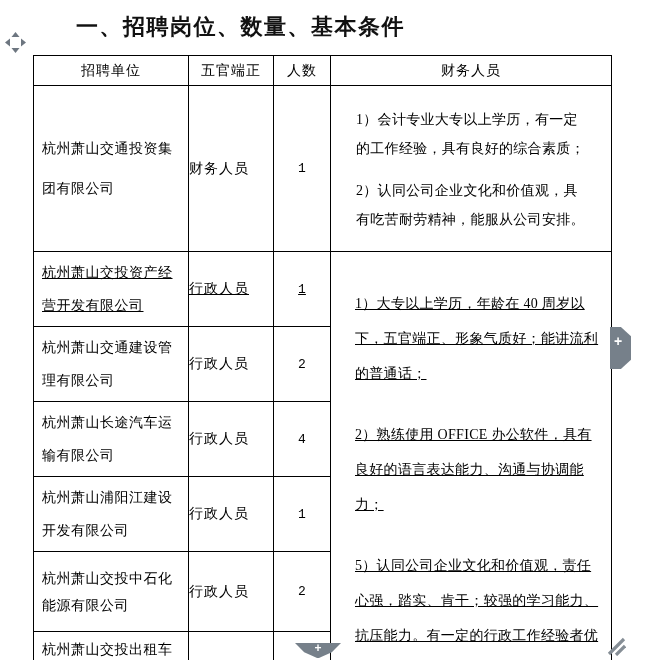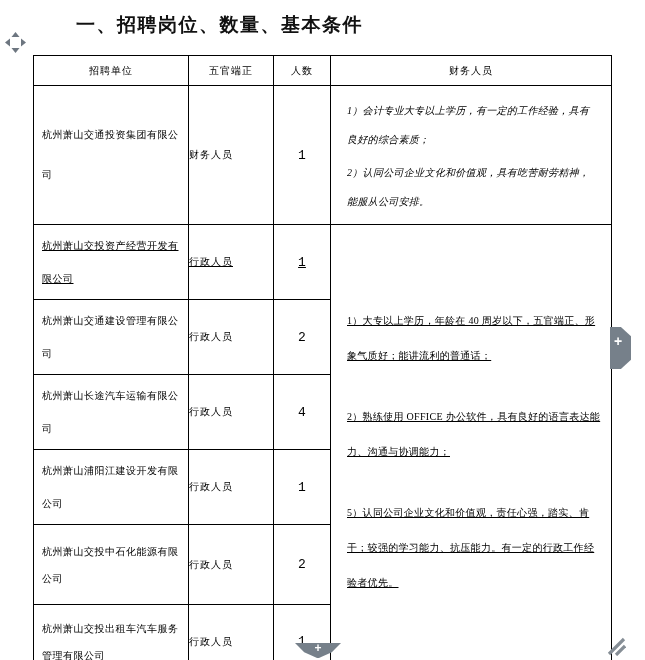--- a/index.html
+++ b/index.html
@@ -2,52 +2,52 @@
 <html><head>
 <meta charset="utf-8">
 <style>
   * { margin:0; padding:0; box-sizing:border-box; }
   html,body { width:645px; height:660px; background:#ffffff; overflow:hidden; }
   body { position:relative; font-family:"Liberation Serif","DejaVu Serif",serif; color:#000; }
 
   .doc-title {
     position:absolute; left:76px; top:12px;
     font-family:"Liberation Sans","DejaVu Sans",sans-serif;
-    font-size:19px; font-weight:bold; letter-spacing:1.5px; color:#111;
+    font-size:22px; font-weight:bold; letter-spacing:1.5px; color:#111;
   }
 
   .move-handle { position:absolute; left:5px; top:32px; width:21px; height:21px; cursor:move; }
 
   table.recruit {
     position:absolute; left:33px; top:55px; width:578px;
     border-collapse:collapse; table-layout:fixed;
   }
   .recruit th, .recruit td {
-    border:1.6px solid #000; font-size:10px; font-weight:normal;
+    border:1.6px solid #000; font-size:14px; font-weight:normal;
     vertical-align:middle; overflow:hidden;
   }
   .recruit th { height:30px; text-align:center; letter-spacing:1px; padding:2px; }
   tr.r1 td { height:122px; }
   tr.r2 td { height:68px;text-decoration:underline; }
   tr.r3 td { height:69px; }
   tr.r4 td { height:70px; }
   tr.r5 td { height:70px; }
   tr.r6 td { height:80px; }
   tr.r7 td { height:74px; }
 
   td.company { text-align:left; padding:4px 4px 4px 8px; line-height:33px; letter-spacing:0.5px; }
   tr.r1 td.company { line-height:40px; }
   tr.r6 td.company, tr.r7 td.company { line-height:27px; }
   td.center { text-align:left; letter-spacing:1px; }
   td.count { text-align:center; font-family:"Liberation Mono","DejaVu Sans Mono",monospace; font-size:13px; }
 
   td.req-single { padding:6px 10px 4px 12px; text-align:left; }
-  td.req-single p { line-height:29px; margin:4px; letter-spacing:0.3px;font-style:italic; }
+  td.req-single p { line-height:29px; margin:13px; letter-spacing:0.3px; }
   td.req-merged { padding:10px 10px 10px 12px; text-align:left; }
-  td.req-merged p { line-height:35px; margin:0 0 26px 4px; letter-spacing:0.3px; }
+  td.req-merged p { line-height:35px; margin:0 0 26px 12px; letter-spacing:0.3px; }
   td.req-merged p:last-child { margin-bottom:0; }
 
   .side-tab {
     position:absolute; left:610px; top:327px; width:21px; height:42px;
     background:#76808a; cursor:pointer;
     clip-path:polygon(0% 0%, 52% 0%, 100% 22%, 100% 78%, 52% 100%, 0% 100%);
   }
   .side-tab .plus {
     position:absolute; left:1px; top:7px; width:14px; height:14px;
     color:#fff; font-family:"Liberation Sans",sans-serif; font-size:14px;

